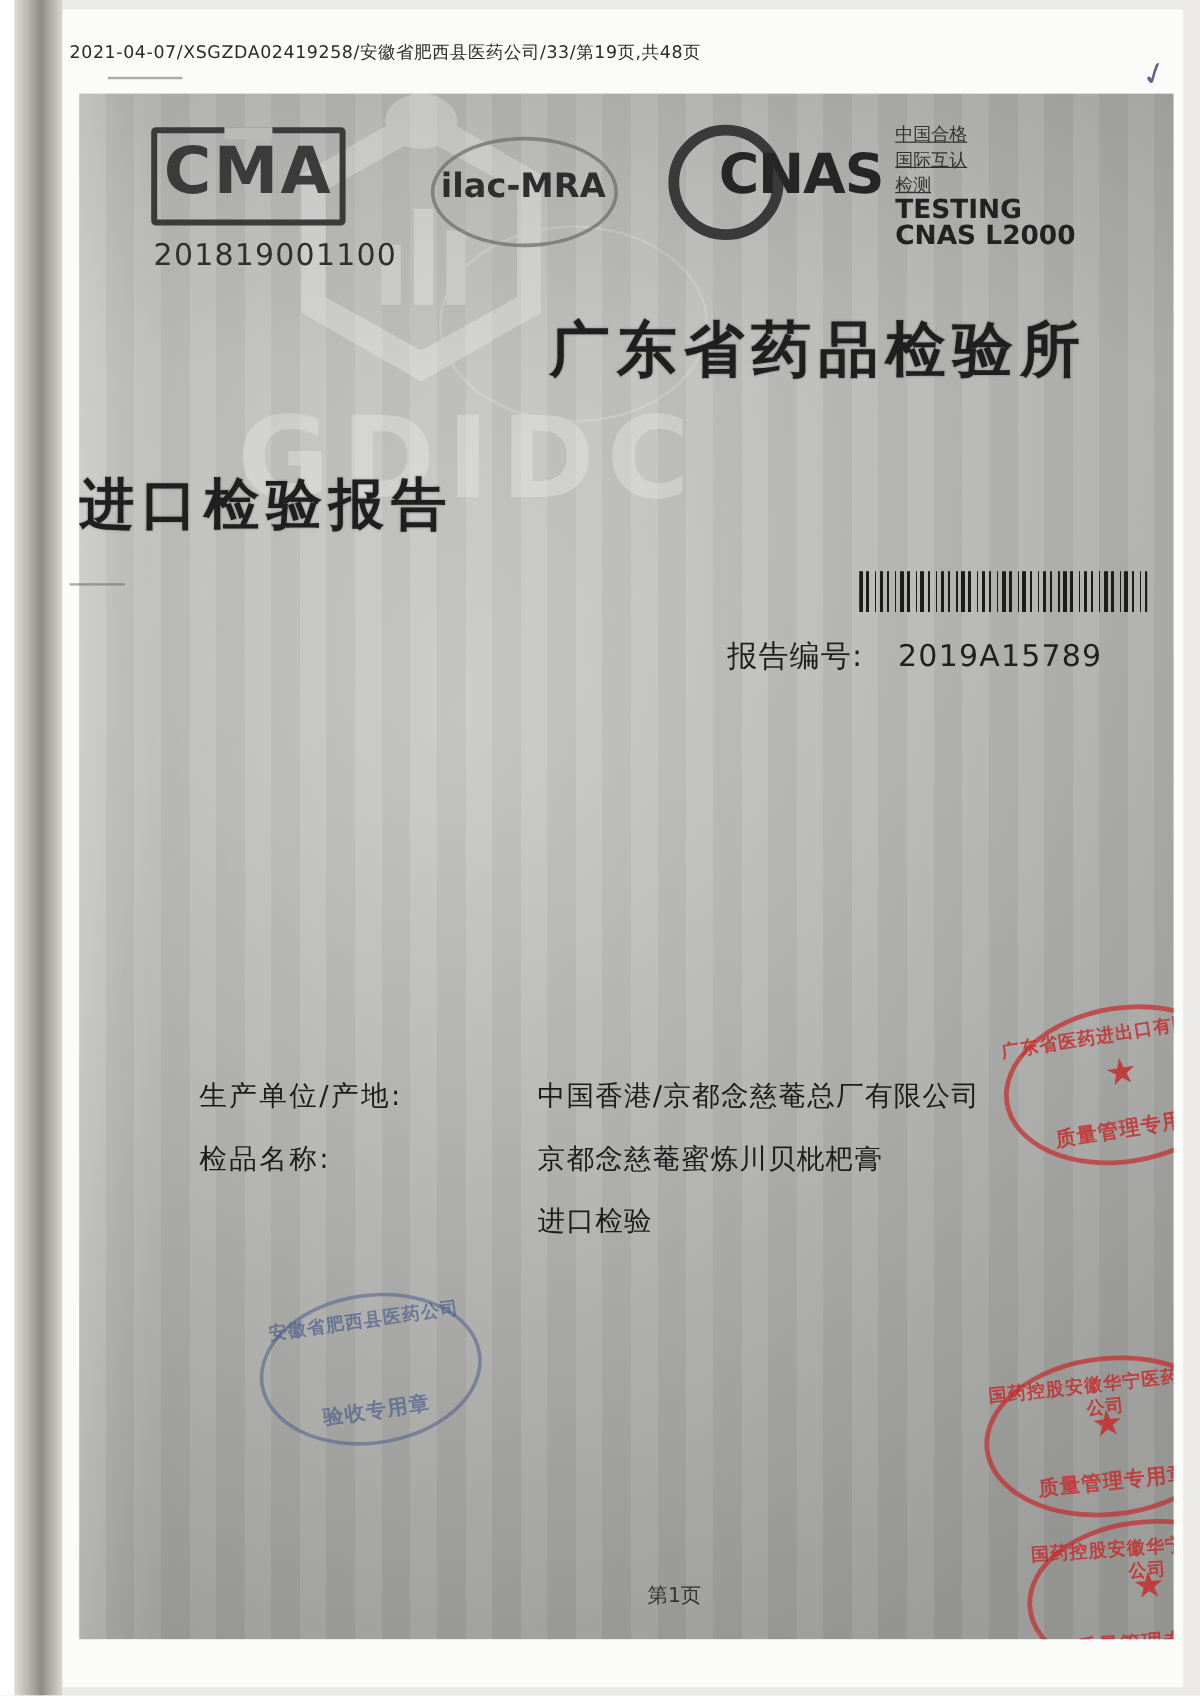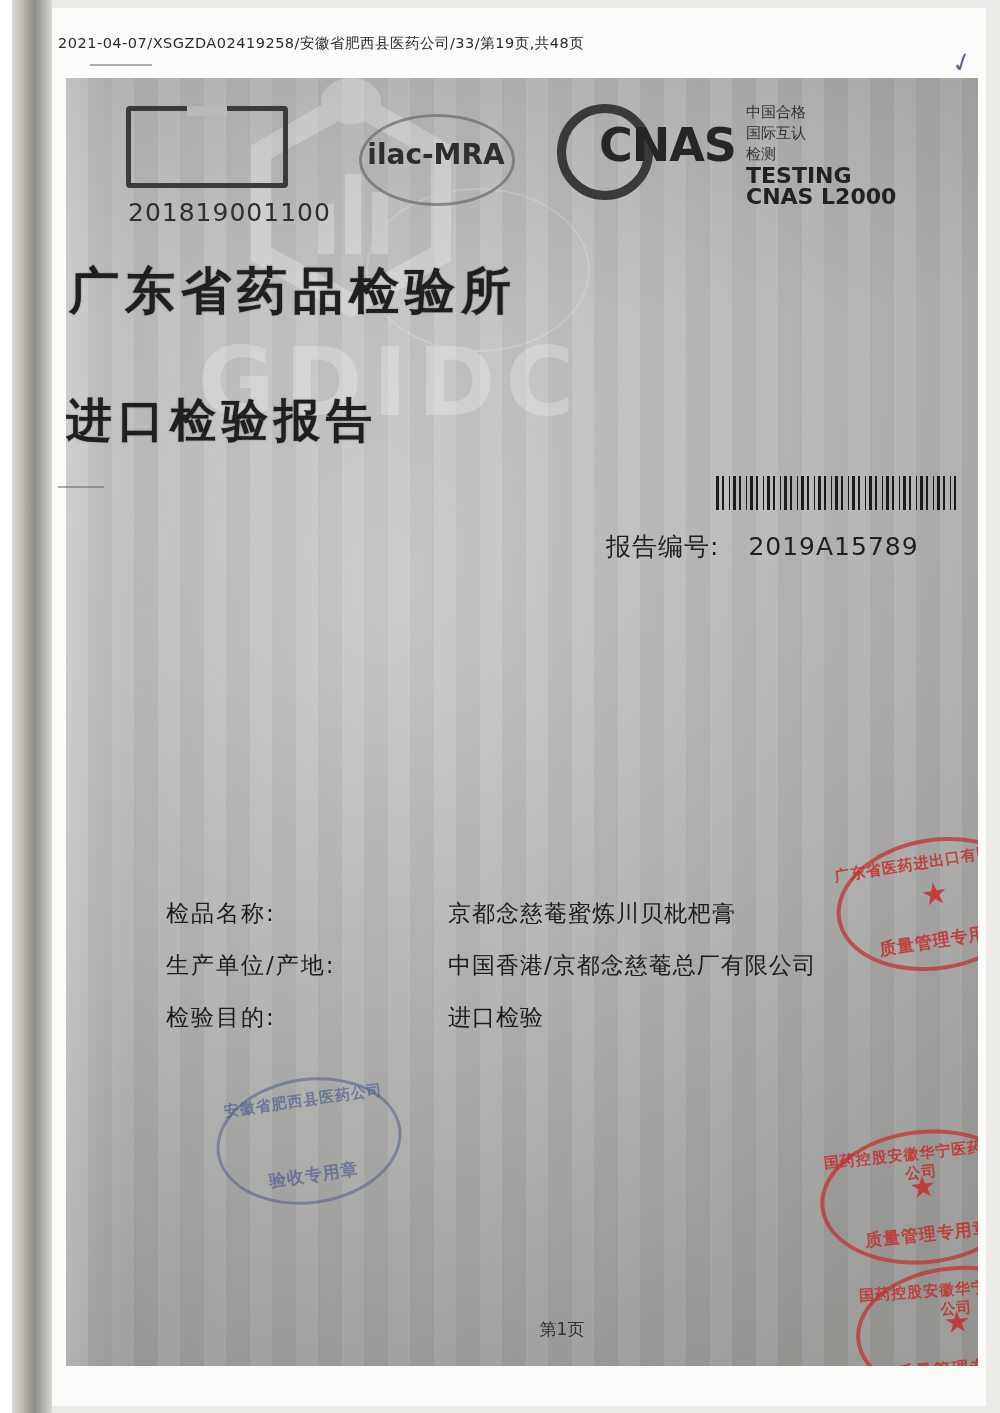--- a/index.html
+++ b/index.html
@@ -88,26 +88,26 @@
   #cnas-wrap{position:absolute;left:425px;top:6px;width:200px;height:100px;}
   #cnas-ring{
     position:absolute;left:6px;top:0px;width:78px;height:78px;border-radius:50%;
     border:9px solid #3a3a3a;
   }
   #cnas-text{
     position:absolute;left:48px;top:14px;font-size:46px;font-weight:bold;color:#262626;
     letter-spacing:-1px;
   }
   #cnas-lines{position:absolute;left:620px;top:4px;width:220px;line-height:21px;}
-  .cnas-cn{font-size:15px;color:#333;}
+  .cnas-cn{font-size:15px;color:#333;text-decoration:underline;}
   .cnas-en{font-size:22px;color:#222;font-weight:bold;}
 
   
   #title-main{
-    left:3px;top:180px;width:824px;text-align:left;
+    left:16px;top:180px;width:824px;text-align:right;
     font-family:"DejaVu Sans","Liberation Sans",sans-serif;
     font-size:50px;font-weight:bold;color:#1f1f1f;letter-spacing:6px;
     text-shadow:0 0 2px rgba(0,0,0,.35);
   }
   #title-sub{
     left:0;top:312px;width:912px;text-align:left;
     font-size:46px;font-weight:bold;color:#1f1f1f;letter-spacing:6px;
     text-shadow:0 0 2px rgba(0,0,0,.35);
   }
   
@@ -216,20 +216,21 @@
   <div id="header-meta">2021-04-07/XSGZDA02419258/安徽省肥西县医药公司/33/第19页,共48页</div>
 
   <div id="pen-mark">✓</div>
   <div class="pen-line" style="left:90px;top:64px;width:62px;"></div>
   <div class="pen-line" style="left:58px;top:486px;width:46px;"></div>
 
   <div id="doc-body">
 
     <div class="layer" id="logo-row">
       <div class="cma-box">
+        <span>CMA</span>
         <span class="cma-notch"></span>
       </div>
       <div id="cma-number">201819001100</div>
 
       <div id="cnas-wrap">
         <div id="cnas-ring"></div>
         <div id="cnas-text">CNAS</div>
       </div>
 
       <div id="ilac-wrap">
@@ -263,29 +264,28 @@
         <span style="left:0;height:50px;"></span>
         <span style="left:27px;height:80px;"></span>
         <span style="left:54px;height:62px;"></span>
       </div>
       <div id="wm-circle"></div>
       <div id="wm-text">GDIDC</div>
     </div>
 
     <div class="layer" id="fields">
       <div class="field-row">
+        <span class="field-label">生产单位/产地:</span>
+        <span class="field-value">中国香港/京都念慈菴总厂有限公司</span>
+      </div>
+      <div class="field-row">
         <span class="field-label">检品名称:</span>
         <span class="field-value">京都念慈菴蜜炼川贝枇杷膏</span>
       </div>
       <div class="field-row">
-        <span class="field-label">生产单位/产地:</span>
-        <span class="field-value">中国香港/京都念慈菴总厂有限公司</span>
-      </div>
-      <div class="field-row">
-        <span class="field-label">检验目的:</span>
         <span class="field-value">进口检验</span>
       </div>
     </div>
 
     <div class="stamp stamp-red" id="stamp-red-top">
       <div class="arc-top">广东省医药进出口有限公司</div>
       <div class="star">★</div>
       <div class="arc-bottom">质量管理专用章</div>
     </div>
 

